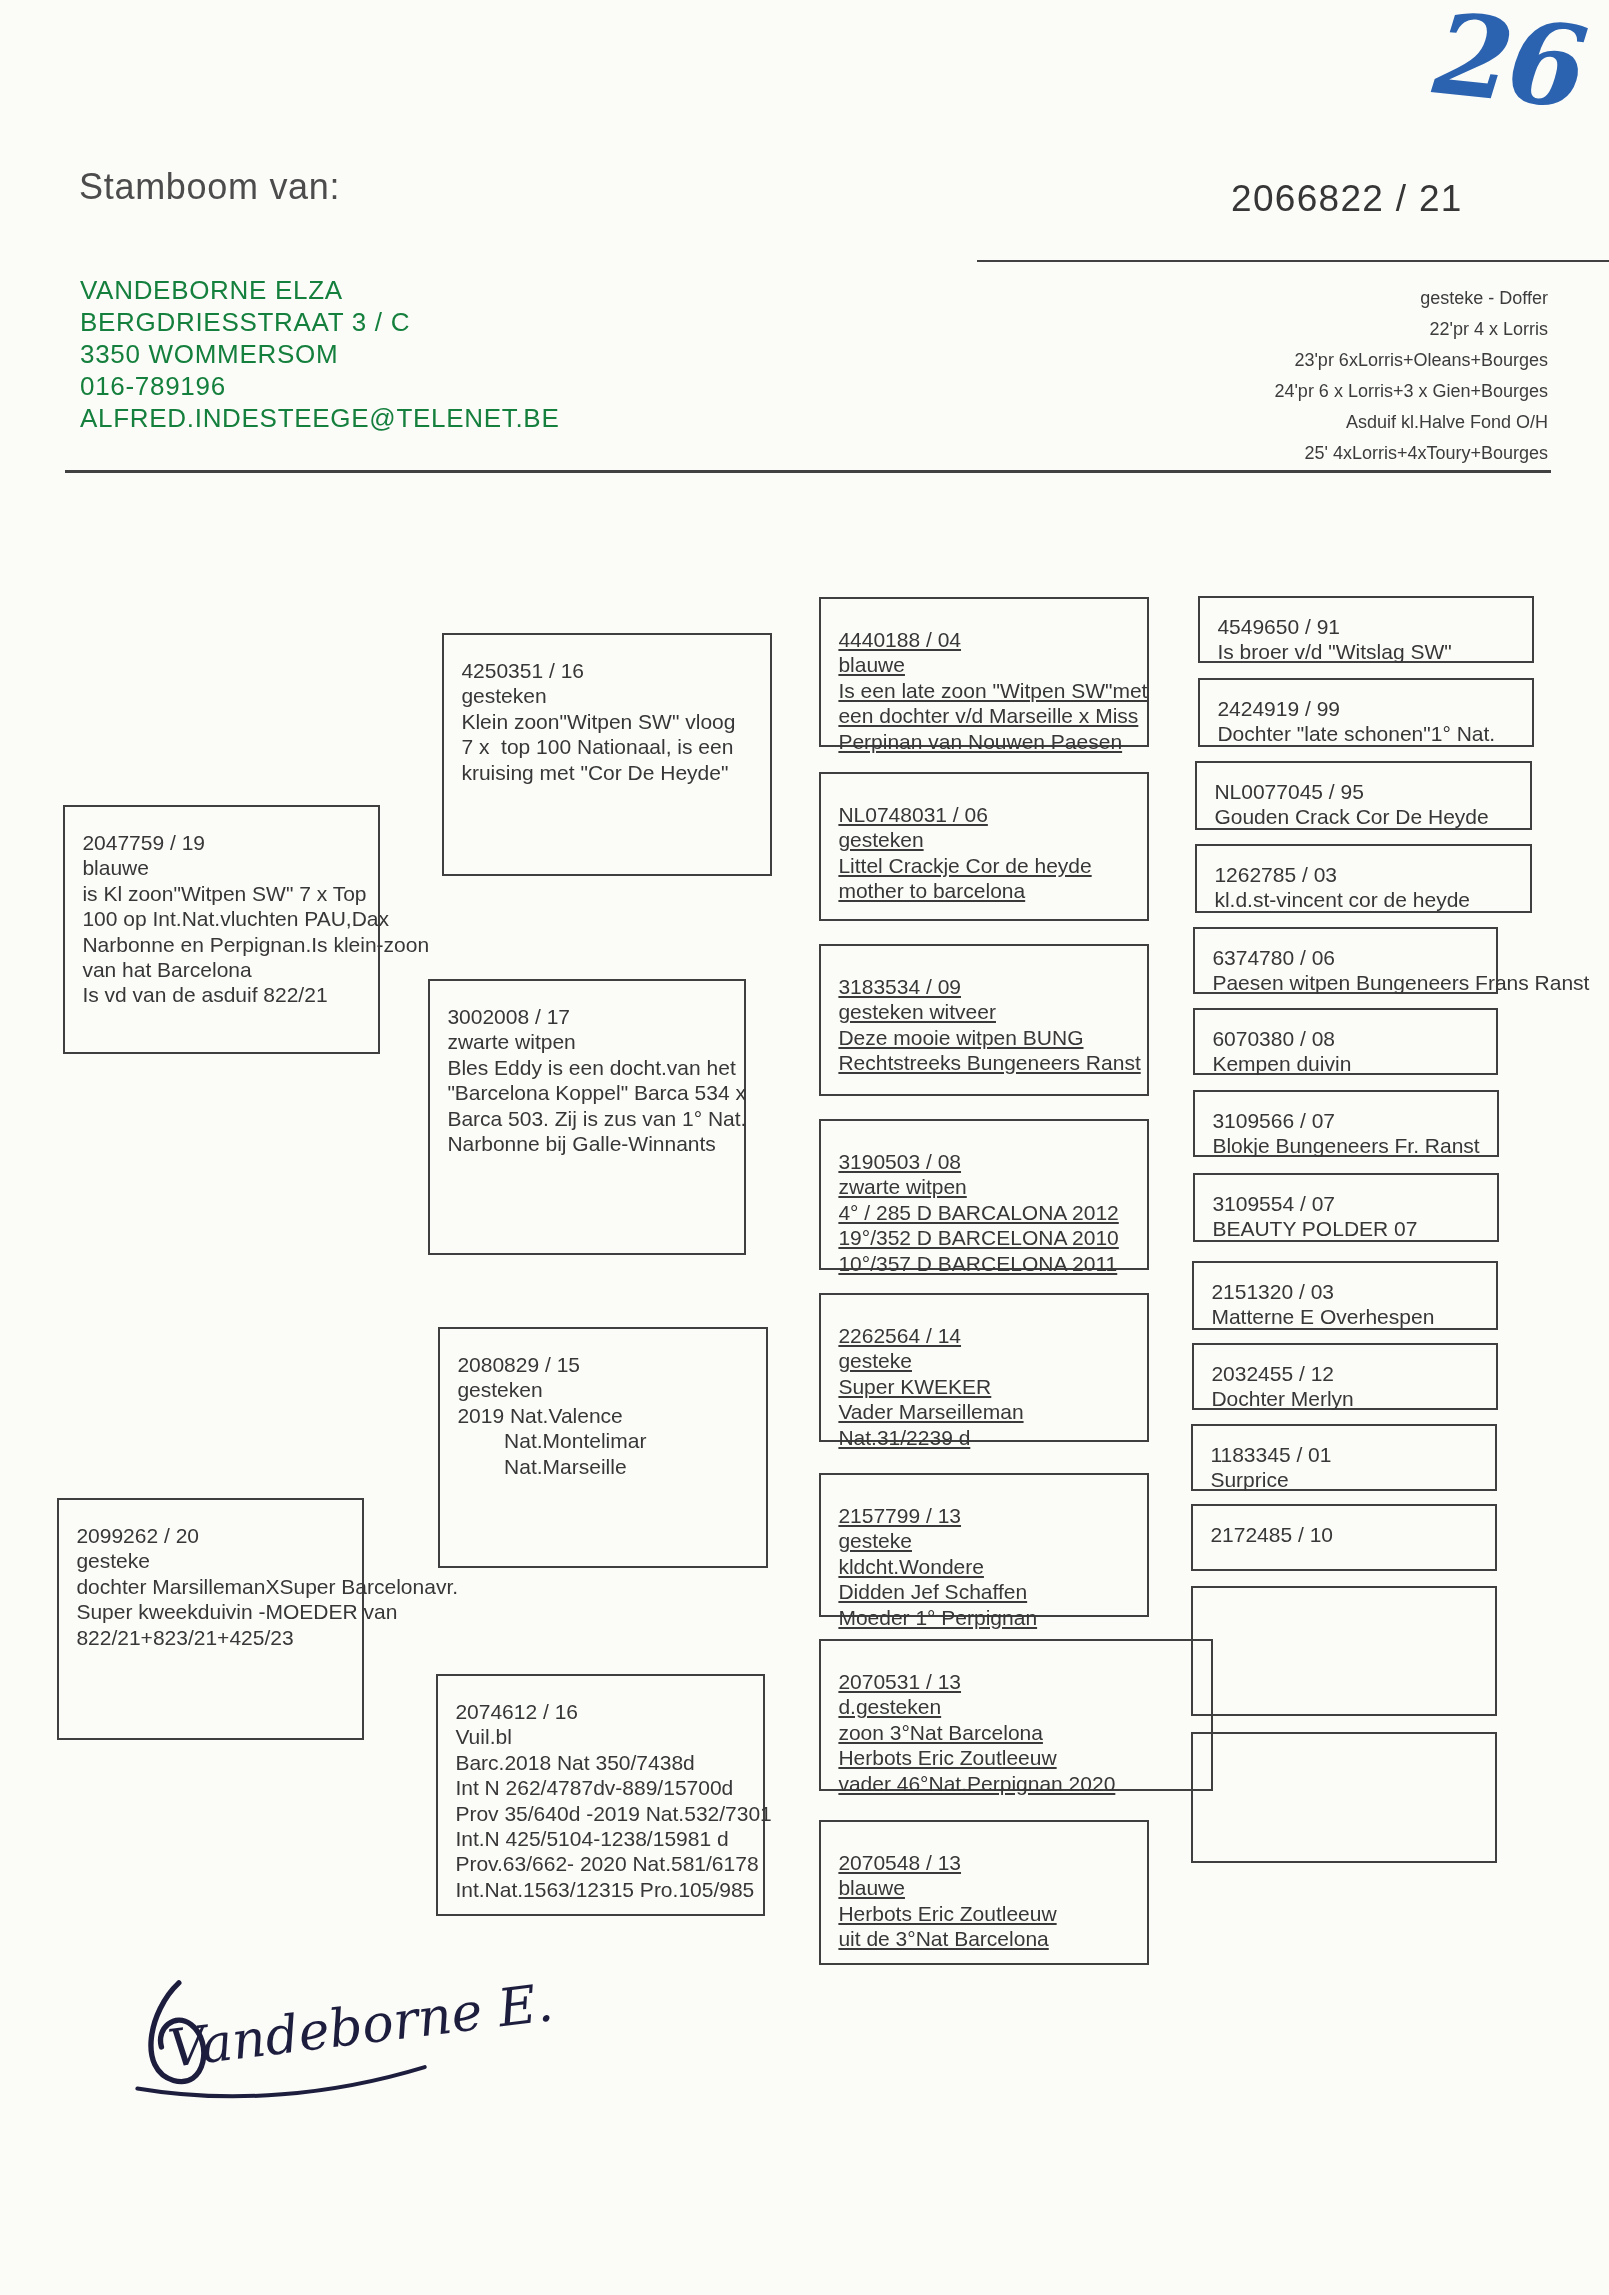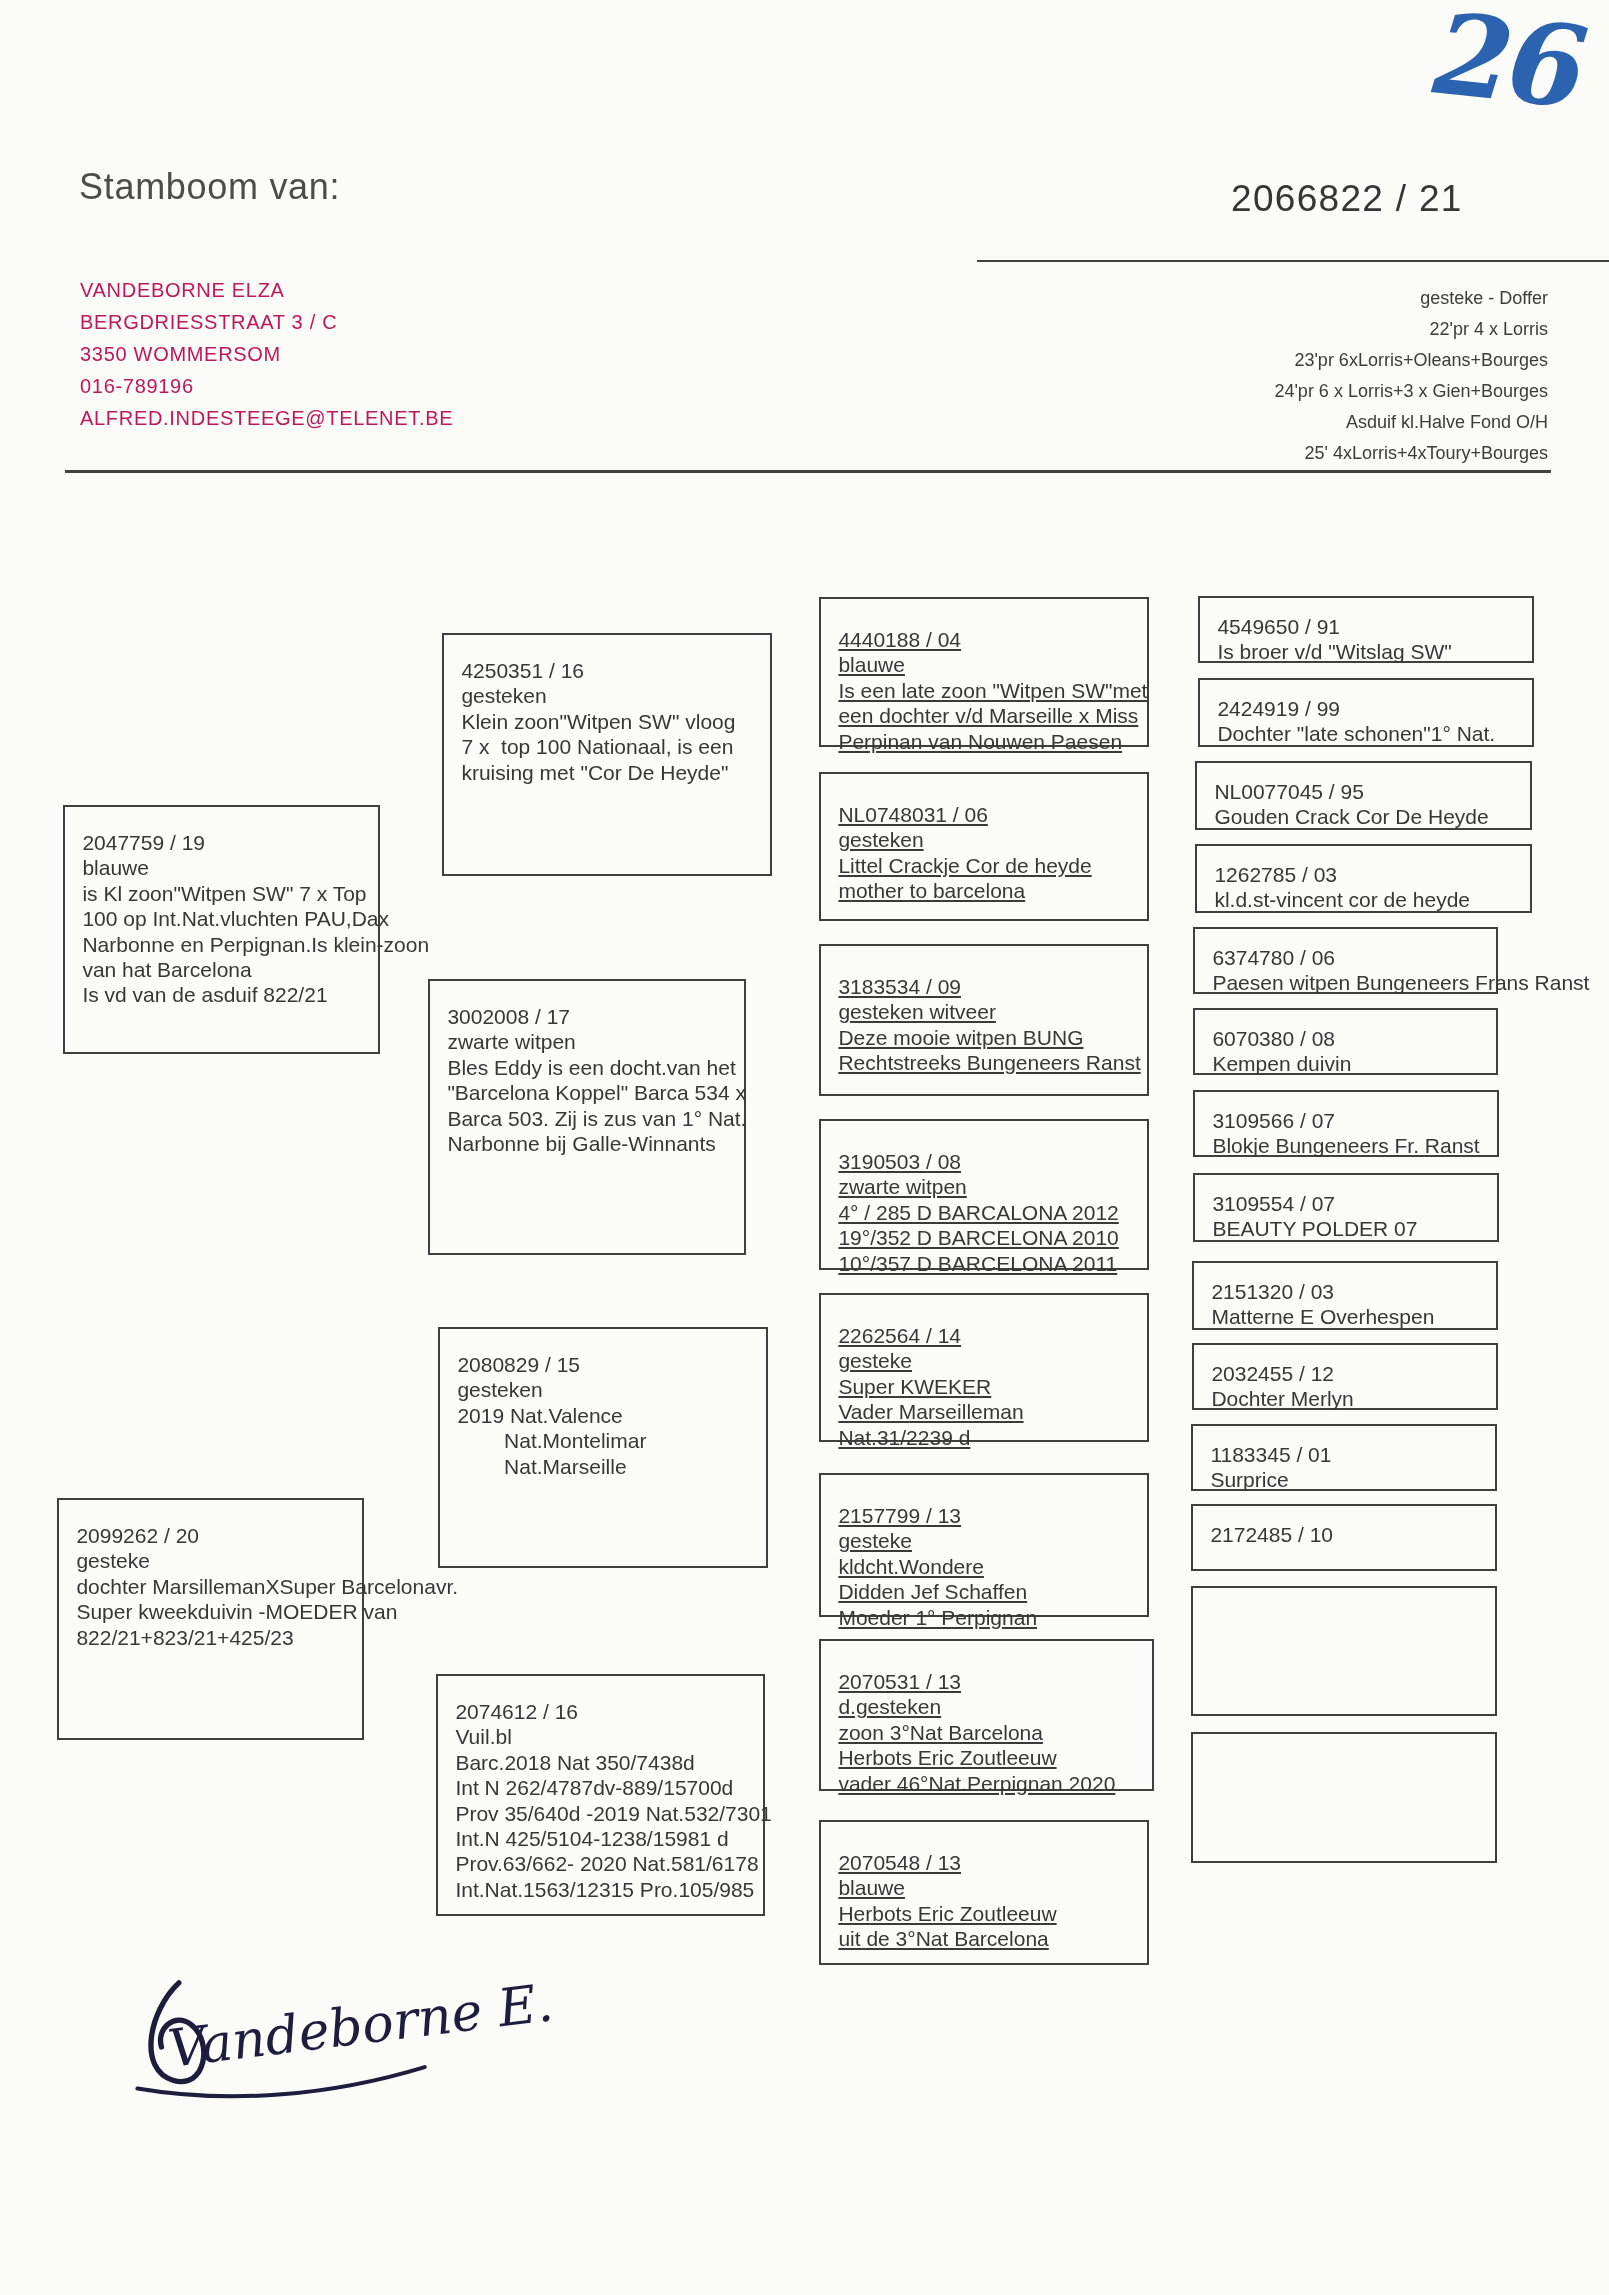--- a/index.html
+++ b/index.html
@@ -16,21 +16,21 @@
     position:absolute; left:1231px; top:178px;
     font-size:37px; color:#363636; letter-spacing:1.3px;
   }
   .hand-mark {
     position:absolute; left:1435px; top:5.3px;
     font-family:"DejaVu Serif", serif; font-style:italic; font-weight:bold;
     font-size:112px; color:#2b63b0; transform:rotate(6deg);
     letter-spacing:-4px; line-height:1;
   }
   .owner-block { position:absolute; left:80px; top:274px; }
-  .owner-block div { font-size:20px; line-height:32px; color:#be185d; letter-spacing:0.7px; }
+  .owner-block div { font-size:26px; line-height:32px; color:#15803d; letter-spacing:0.7px; }
   .bird-info { position:absolute; right:61px; top:283px; text-align:right; }
   .bird-info div { font-size:18px; line-height:31px; color:#3c3c3c; }
   .rule { position:absolute; background:#414141; }
   .rule-right { left:977px; top:260px; width:633px; height:2px; }
   .rule-main  { left:65px;  top:470px; width:1486px; height:2.7px; }
   .box {
     position:absolute; border:2px solid #3f3f3f; box-sizing:border-box;
     padding:23px 0 0 17.4px; overflow:visible; background:transparent;
   }
   .box.pmid { padding-top:28px;text-decoration:underline; }
@@ -150,21 +150,21 @@
       <div class="bl">Vader Marseilleman</div>
       <div class="bl">Nat.31/2239 d</div>
     </div>
   <div class="box pmid" style="left:819px;top:1473px;width:330px;height:144px">
       <div class="bl">2157799 / 13</div>
       <div class="bl">gesteke</div>
       <div class="bl">kldcht.Wondere</div>
       <div class="bl">Didden Jef Schaffen</div>
       <div class="bl">Moeder 1° Perpignan</div>
     </div>
-  <div class="box pmid" style="left:819px;top:1639px;width:335px;height:152px">
+  <div class="box pmid" style="left:819px;top:1639px;width:394px;height:152px">
       <div class="bl">2070531 / 13</div>
       <div class="bl">d.gesteken</div>
       <div class="bl">zoon 3°Nat Barcelona</div>
       <div class="bl">Herbots Eric Zoutleeuw</div>
       <div class="bl">vader 46°Nat.Perpignan 2020</div>
     </div>
   <div class="box pmid" style="left:819px;top:1820px;width:330px;height:145px">
       <div class="bl">2070548 / 13</div>
       <div class="bl">blauwe</div>
       <div class="bl">Herbots Eric Zoutleeuw</div>

